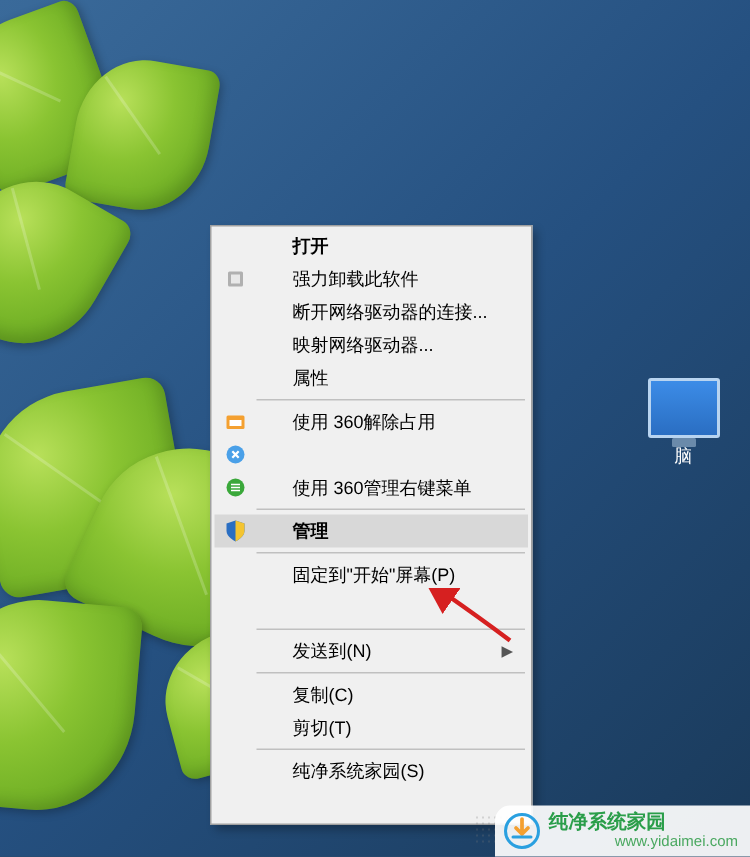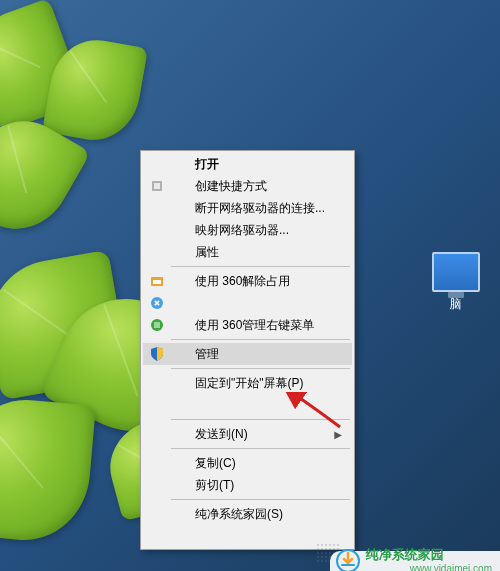--- a/index.html
+++ b/index.html
@@ -85,21 +85,21 @@
     .menu-item {
       display: flex;
       align-items: center;
       height: 22px;
       padding: 0 10px 0 4px;
       cursor: default;
       position: relative;
       gap: 24px;
     }
     .menu-item.bold { font-weight: bold; }
-    .menu-item.highlight { background: #d8d8d8; }
+    .menu-item.highlight { background: #d8d8d8; font-weight: bold; }
     .menu-item .ic {
       width: 20px;
       height: 16px;
       display: flex;
       align-items: center;
       justify-content: center;
       margin-right: 4px;
       flex-shrink: 0;
     }
     .menu-item .label { flex: 1; white-space: nowrap; }
@@ -119,21 +119,21 @@
       position: absolute;
       left: 285px;
       top: 392px;
       pointer-events: none;
     }
 
     .watermark {
       position: absolute;
       right: 0;
       bottom: 0;
-      height: 20px;
+      height: 34px;
       background: rgba(255,255,255,0.92);
       border-top-left-radius: 10px;
       display: flex;
       align-items: center;
       padding: 0 8px 0 6px;
       gap: 6px;
     }
     .watermark .logo {
       width: 24px;
       height: 24px;
@@ -180,21 +180,21 @@
     <span class="ic"></span>
     <span class="label">打开</span>
   </div>
   <div class="menu-item">
     <span class="ic ic-uninstall">
       <svg viewBox="0 0 16 16">
           <rect x="3" y="3" width="10" height="10" rx="1" fill="#b0b0b0"></rect>
           <rect x="5" y="5" width="6" height="6" fill="#e8e8e8"></rect>
         </svg>
     </span>
-    <span class="label">创建快捷方式</span>
+    <span class="label">强力卸载此软件</span>
   </div>
   <div class="menu-item">
     <span class="ic"></span>
     <span class="label">断开网络驱动器的连接...</span>
   </div>
   <div class="menu-item">
     <span class="ic"></span>
     <span class="label">映射网络驱动器...</span>
   </div>
   <div class="menu-item">

